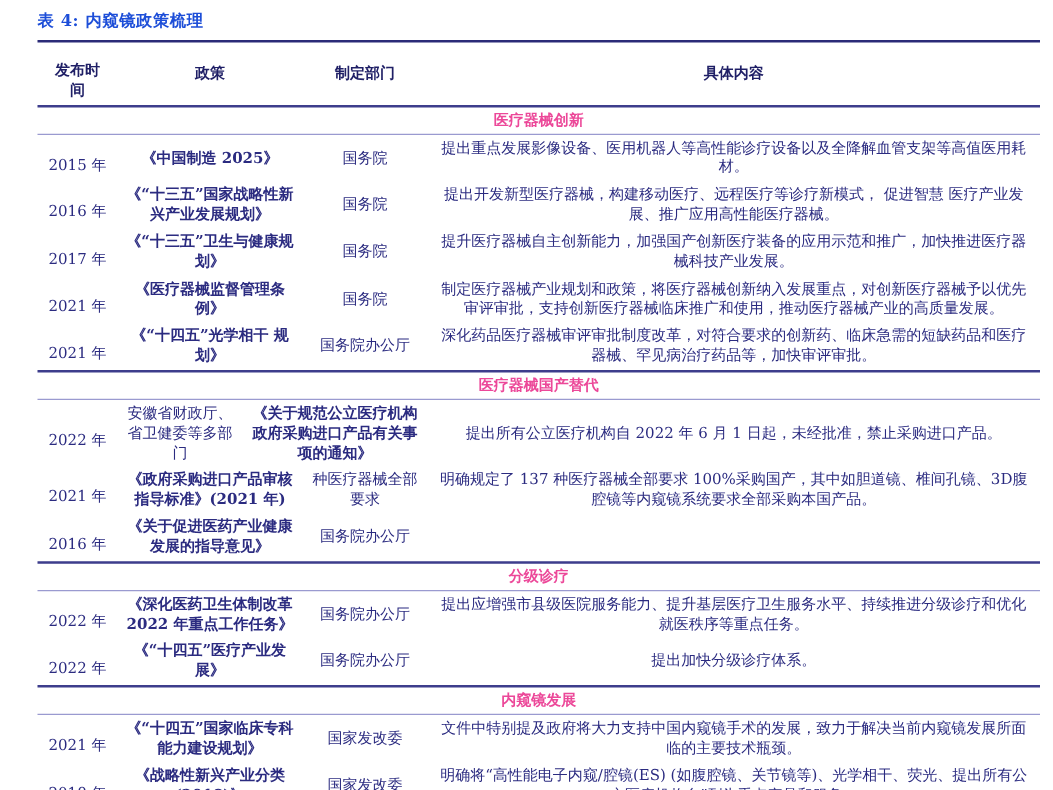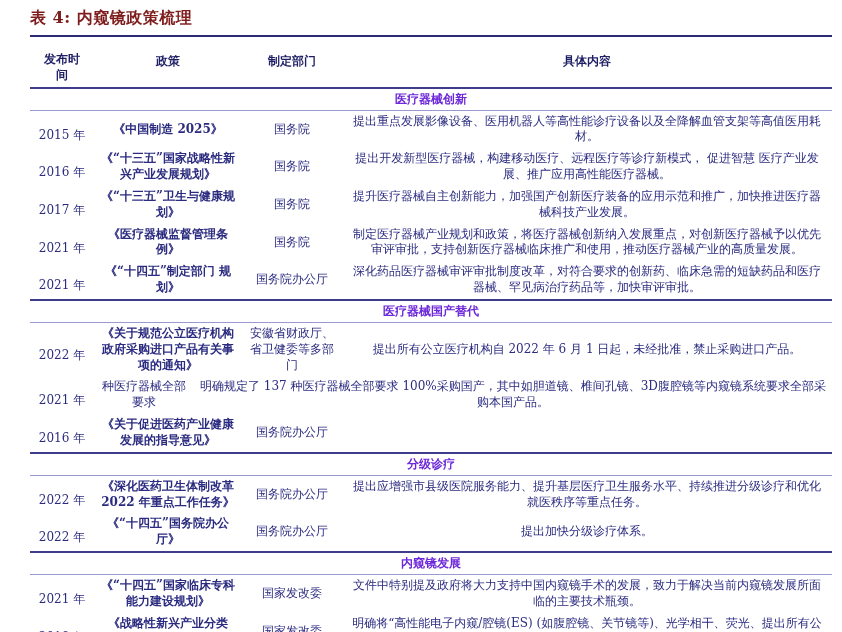--- a/index.html
+++ b/index.html
@@ -13,23 +13,23 @@
   body {
     font-family: "DejaVu Serif", "Liberation Serif", serif;
     color: #2b2b80;
   }
   .page {
     padding: 5px 10px 0 30px;
     box-sizing: border-box;
     width: 842px;
   }
   .title {
-    font-size: 16px;
+    font-size: 13px;
     font-weight: bold;
-    color: #7f1d1d;
+    color: #1d4ed8;
     margin: 3px 0 6px 0;
     letter-spacing: 0.5px;
   }
   .rule { width: 100%; }
   .rule.thick { height: 2px; background: #2b2b78; }
   .rule.dark  { height: 2px; background: #3d3d8c; }
   .rule.light { height: 1px; background: #9a9ad0; }
   .row {
     display: flex;
     align-items: center;
@@ -48,21 +48,21 @@
   .header-row .cell {
     font-weight: bold;
     color: #1f1f66;
     padding-top: 2px;
     padding-bottom: 2px;
   }
   .header-row .col-year { padding: 0 10px; }
   .section-band {
     text-align: center;
     font-weight: bold;
-    color: #6d28d9;
+    color: #ec4899;
     font-size: 12px;
     padding: 2px 0;
   }
 </style>
 </head>
 <body>
 
 <div class="page">
   <div class="title">表 4:  内窥镜政策梳理</div>
 
@@ -100,55 +100,56 @@
           <div class="cell col-content">提升医疗器械自主创新能力，加强国产创新医疗装备的应用示范和推广，加快推进医疗器械科技产业发展。</div>
         </div>
         <div class="row">
           <div class="cell col-year">2021 年</div>
           <div class="cell col-policy">《医疗器械监督管理条例》</div>
           <div class="cell col-dept">国务院</div>
           <div class="cell col-content">制定医疗器械产业规划和政策，将医疗器械创新纳入发展重点，对创新医疗器械予以优先审评审批，支持创新医疗器械临床推广和使用，推动医疗器械产业的高质量发展。</div>
         </div>
         <div class="row">
           <div class="cell col-year">2021 年</div>
-          <div class="cell col-policy">《“十四五”制定部门 规划》</div>
+          <div class="cell col-policy">《“十四五”光学相干 规划》</div>
           <div class="cell col-dept">国务院办公厅</div>
           <div class="cell col-content">深化药品医疗器械审评审批制度改革，对符合要求的创新药、临床急需的短缺药品和医疗器械、罕见病治疗药品等，加快审评审批。</div>
         </div>
         <div class="rule dark"></div>
         <div class="section-band">医疗器械国产替代</div>
         <div class="rule light"></div>
         <div class="row">
           <div class="cell col-year">2022 年</div>
+          <div class="cell col-dept">安徽省财政厅、省卫健委等多部门</div>
           <div class="cell col-policy">《关于规范公立医疗机构政府采购进口产品有关事项的通知》</div>
-          <div class="cell col-dept">安徽省财政厅、省卫健委等多部门</div>
           <div class="cell col-content">提出所有公立医疗机构自 2022 年 6 月 1 日起，未经批准，禁止采购进口产品。</div>
         </div>
         <div class="row">
           <div class="cell col-year">2021 年</div>
+          <div class="cell col-policy">《政府采购进口产品审核指导标准》(2021 年)</div>
           <div class="cell col-dept">种医疗器械全部要求</div>
           <div class="cell col-content">明确规定了 137 种医疗器械全部要求 100%采购国产，其中如胆道镜、椎间孔镜、3D腹腔镜等内窥镜系统要求全部采购本国产品。</div>
         </div>
         <div class="row">
           <div class="cell col-year">2016 年</div>
           <div class="cell col-policy">《关于促进医药产业健康发展的指导意见》</div>
           <div class="cell col-dept">国务院办公厅</div>
         </div>
         <div class="rule dark"></div>
         <div class="section-band">分级诊疗</div>
         <div class="rule light"></div>
         <div class="row">
           <div class="cell col-year">2022 年</div>
           <div class="cell col-policy">《深化医药卫生体制改革 2022 年重点工作任务》</div>
           <div class="cell col-dept">国务院办公厅</div>
           <div class="cell col-content">提出应增强市县级医院服务能力、提升基层医疗卫生服务水平、持续推进分级诊疗和优化就医秩序等重点任务。</div>
         </div>
         <div class="row">
           <div class="cell col-year">2022 年</div>
-          <div class="cell col-policy">《“十四五”国务院办公厅》</div>
+          <div class="cell col-policy">《“十四五”医疗产业发展》</div>
           <div class="cell col-dept">国务院办公厅</div>
           <div class="cell col-content">提出加快分级诊疗体系。</div>
         </div>
         <div class="rule dark"></div>
         <div class="section-band">内窥镜发展</div>
         <div class="rule light"></div>
         <div class="row">
           <div class="cell col-year">2021 年</div>
           <div class="cell col-policy">《“十四五”国家临床专科能力建设规划》</div>
           <div class="cell col-dept">国家发改委</div>

